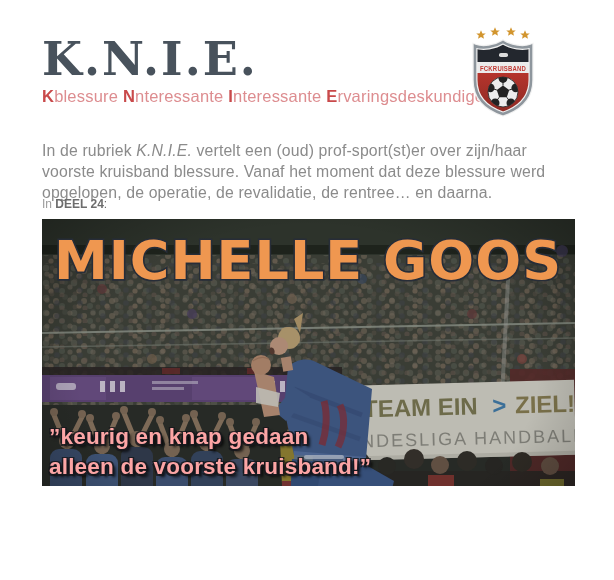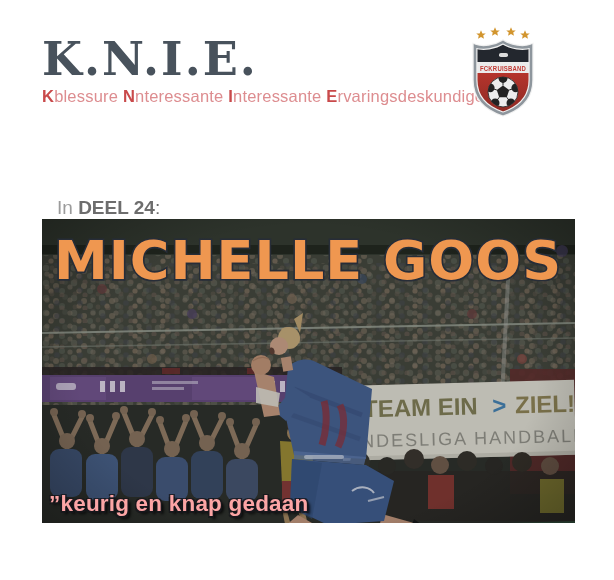--- a/index.html
+++ b/index.html
@@ -9,25 +9,25 @@
   .knie-title{position:absolute;left:42px;top:36px;font-family:"DejaVu Serif",serif;
         font-weight:800;font-size:46px;line-height:1;letter-spacing:2px;color:#48525c;}
   .knie-subtitle{position:absolute;left:42px;top:87px;font-size:16.5px;letter-spacing:.2px;
         color:#dd8d90;white-space:nowrap;}
   .knie-subtitle b{color:#c94a4b;font-weight:700;}
   .logo-wrap{position:absolute;left:466px;top:24px;width:74px;height:94px;}
   
   .intro{position:absolute;left:42px;top:124px;width:538px;font-size:15.8px;line-height:21px;
         color:#8b8b8b;letter-spacing:.15px;}
   .intro i{font-style:italic;}
-  .part-line{position:absolute;left:42px;top:197px;font-size:19px;color:#9b9b9b;margin-left:15px;}
+  .part-line{position:absolute;left:42px;top:197px;font-size:12px;color:#9b9b9b;}
   .part-line b{color:#6d6d6d;font-weight:700;}
   .part-line .colon{color:#6d6d6d;}
   
-  .hero{position:absolute;left:42px;top:219px;width:533px;height:304px;background:#2d302c;overflow:hidden;}
+  .hero{position:absolute;left:42px;top:219px;width:533px;height:267px;background:#2d302c;overflow:hidden;}
   .hero svg.scene{position:absolute;left:0;top:0;}
   .quote{position:absolute;left:7px;bottom:4px;font-size:22.5px;line-height:30px;font-weight:700;
         color:#fca5a5;letter-spacing:.2px;
         text-shadow:-1.5px -1.5px 0 rgba(22,22,28,.8),1.5px -1.5px 0 rgba(22,22,28,.8),
                     -1.5px 1.5px 0 rgba(22,22,28,.8),1.5px 1.5px 0 rgba(22,22,28,.8),
                     3px 3px 3px rgba(0,0,0,.85);}
 </style>
 </head>
 <body>
 
@@ -81,20 +81,21 @@
               <circle cx="-7.9" cy="10.9" r="4.4"></circle>
             <circle cx="-12.8" cy="-4.2" r="4.4"></circle>
             <path d="M0,-6.5 L0,-13.5 M6.2,-2 L12.8,-4.2 M3.8,5.3 L7.9,10.9 M-3.8,5.3 L-7.9,10.9 M-6.2,-2 L-12.8,-4.2" stroke="#222" stroke-width="1" fill="none"></path>
           </g>
           <path d="M-15,4 A15,15 0 0 0 15,4 L15,15 L-15,15 Z" fill="rgba(0,0,0,0.15)" clip-path="url(#ballClip)"></path>
         </g>
       </g>
     </svg>
   </div>
 
+  <p class="intro"><span>In de rubriek </span><i>K.N.I.E.</i><span> vertelt een (oud) prof-sport(st)er over zijn/haar voorste kruisband blessure. Vanaf het moment dat deze blessure werd opgelopen, de operatie, de revalidatie, de rentree… en daarna.</span></p>
 
   <div class="part-line"><span>In </span><b>DEEL 24</b><span class="colon">:</span></div>
 
   <div class="hero">
     <svg class="scene" width="533" height="351" viewBox="0 0 533 351">
       <defs>
         <linearGradient id="floorG" x1="0" y1="0" x2="0" y2="1">
           <stop offset="0" stop-color="#33513f"></stop>
             <stop offset="1" stop-color="#1f2e26"></stop>
         </linearGradient>
@@ -284,15 +285,16 @@
       </g>
 
       <rect x="0" y="0" width="533" height="351" fill="#000" opacity="0.12"></rect>
       <rect x="0" y="0" width="533" height="351" fill="url(#vig)"></rect>
 
       <text x="266" y="60" text-anchor="middle" font-family="DejaVu Sans,sans-serif" font-size="54" font-weight="bold" letter-spacing="1" stroke="#272d38" stroke-width="3.2" paint-order="stroke" fill="#ef9750">MICHELLE GOOS</text>
     </svg>
 
     <div class="quote">
       <div>”keurig en knap gedaan</div>
+      <div>alleen de voorste kruisband!”</div>
     </div>
   </div>
 </div>
 
 </body></html>

